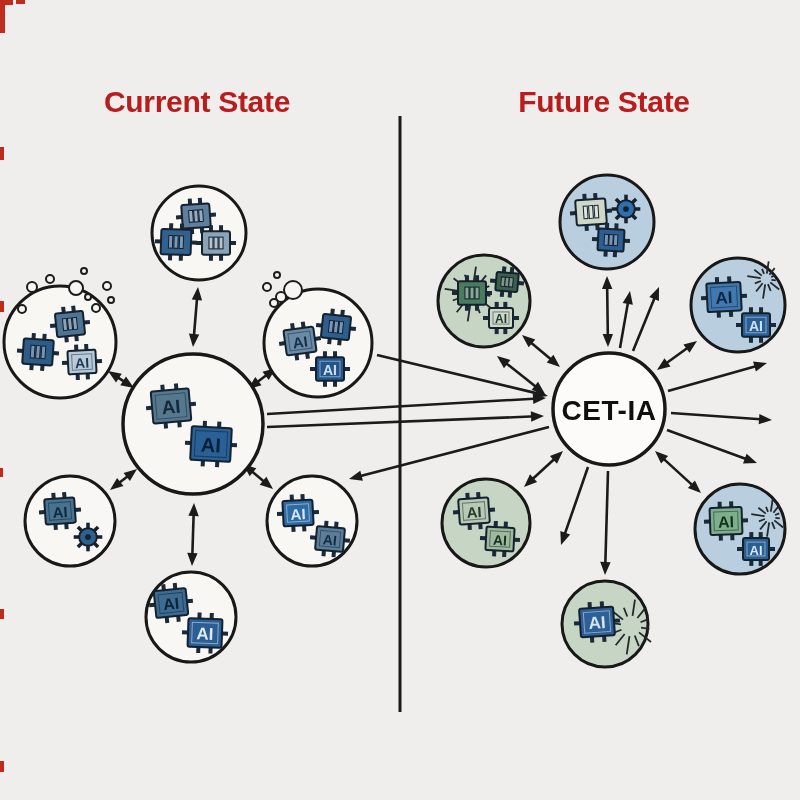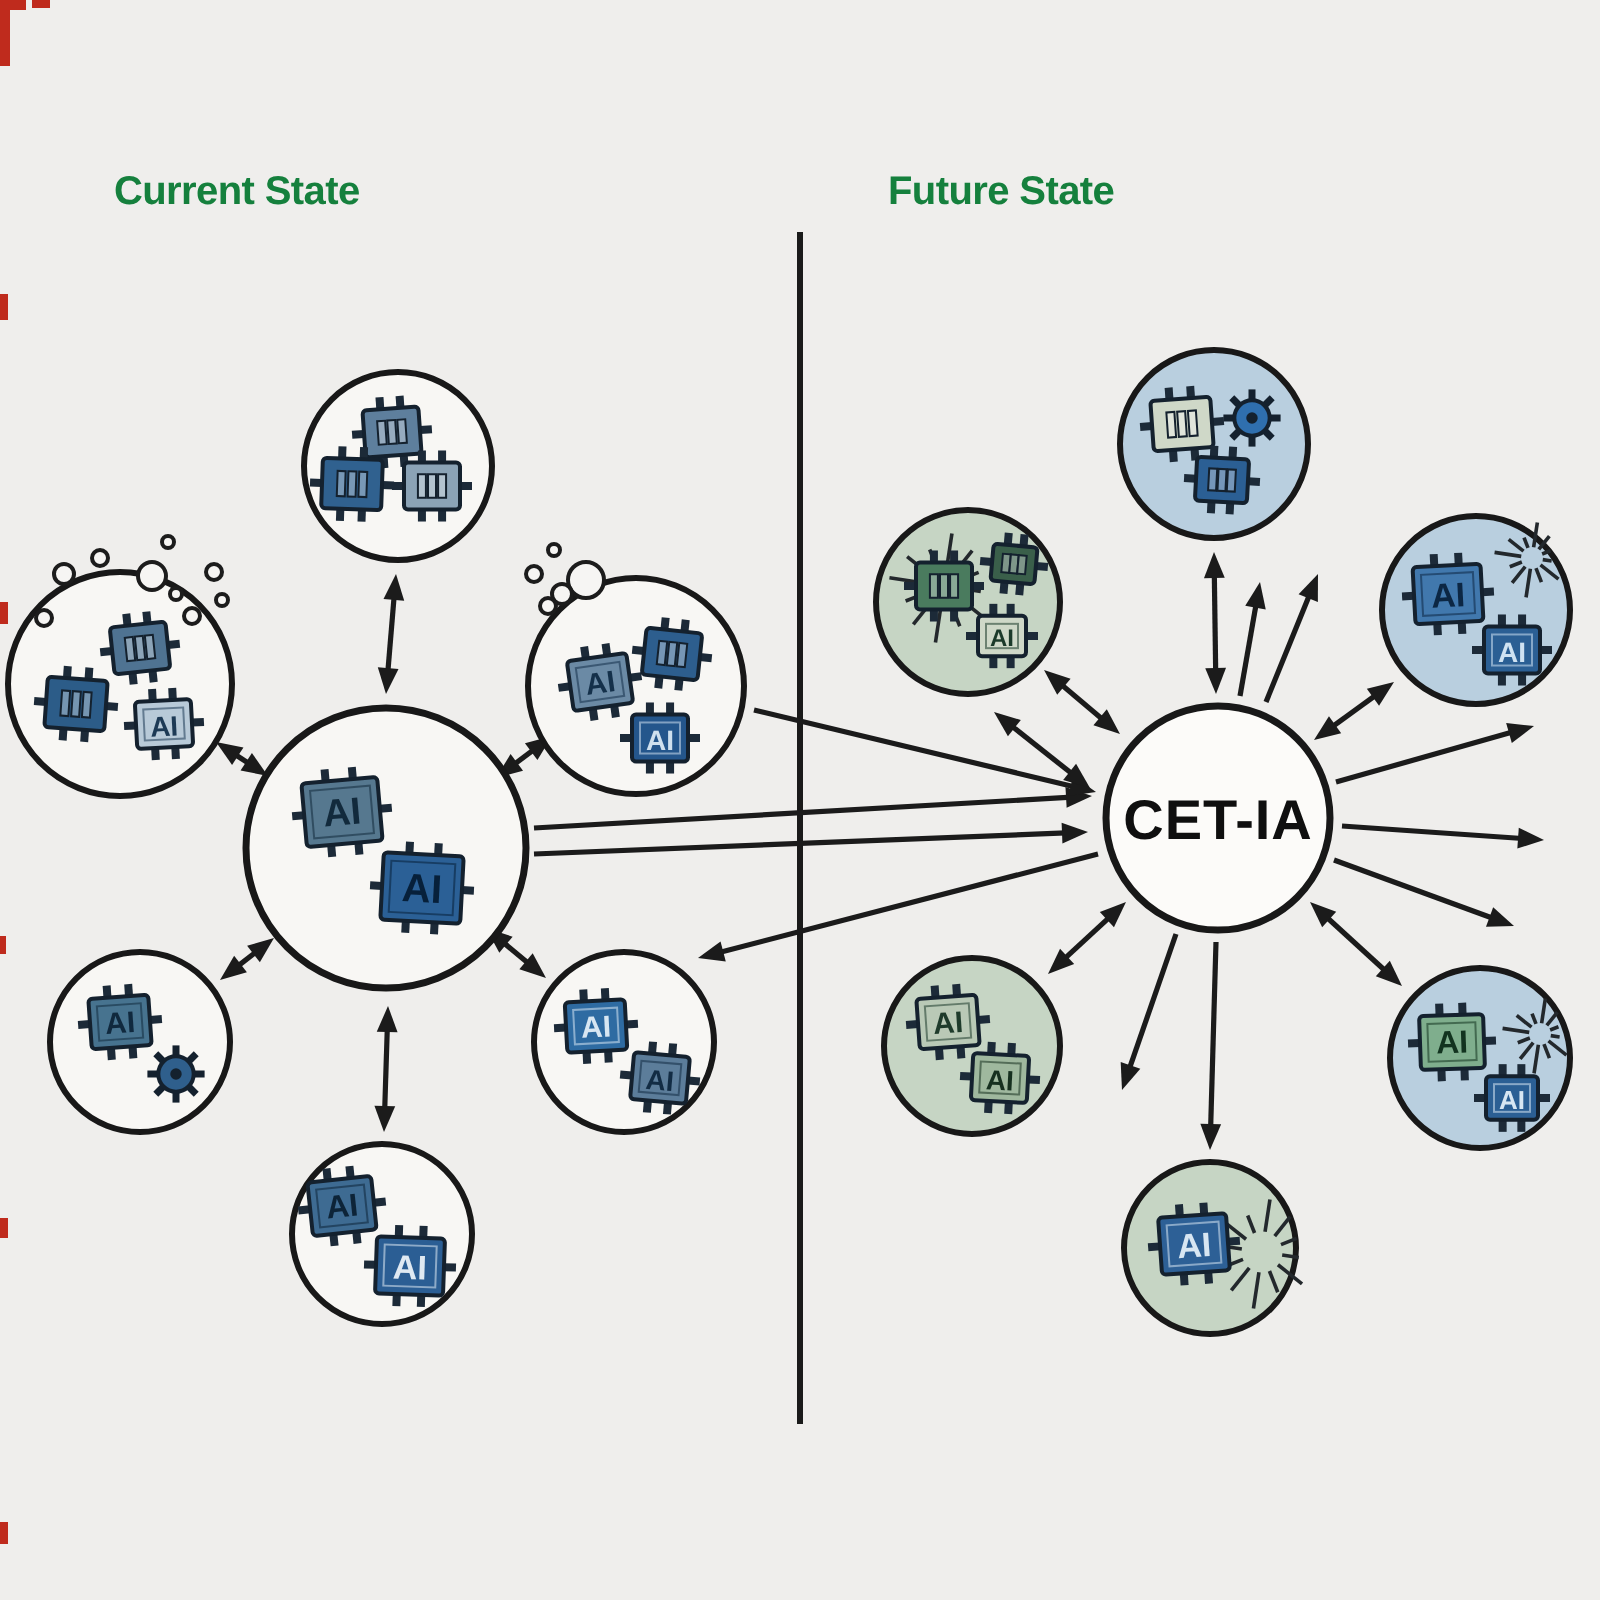--- a/index.html
+++ b/index.html
@@ -4,25 +4,25 @@
 <style>
   html,body{margin:0;padding:0;}
   body{
     width:800px;height:800px;overflow:hidden;
     background:#efeeec;
     font-family:"Liberation Sans",sans-serif;
   }
   .stage{position:relative;width:800px;height:800px;}
   .title{
     position:absolute;top:85px;width:280px;
-    text-align:left;font-size:20px;font-weight:700;
-    color:#15803d;letter-spacing:-0.3px;
+    text-align:center;font-size:30px;font-weight:700;
+    color:#b91c1c;letter-spacing:-0.3px;
   }
   .title-left{left:57px;}
-  .title-right{left:444px;}
+  .title-right{left:464px;}
   svg{position:absolute;left:0;top:0;}
 </style>
 </head>
 <body>
 
 <div class="stage">
   <svg id="diagram" width="800" height="800" viewBox="0 0 800 800">
       <line x1="400" y1="116" x2="400" y2="712" stroke="#1a1a1a" stroke-width="3"></line>
       <g>
         <line x1="193.66436383882993" y1="339.027633934041" x2="197.33563616117007" y2="294.972366065959" stroke="#1b1b1b" stroke-width="2.6"></line>

